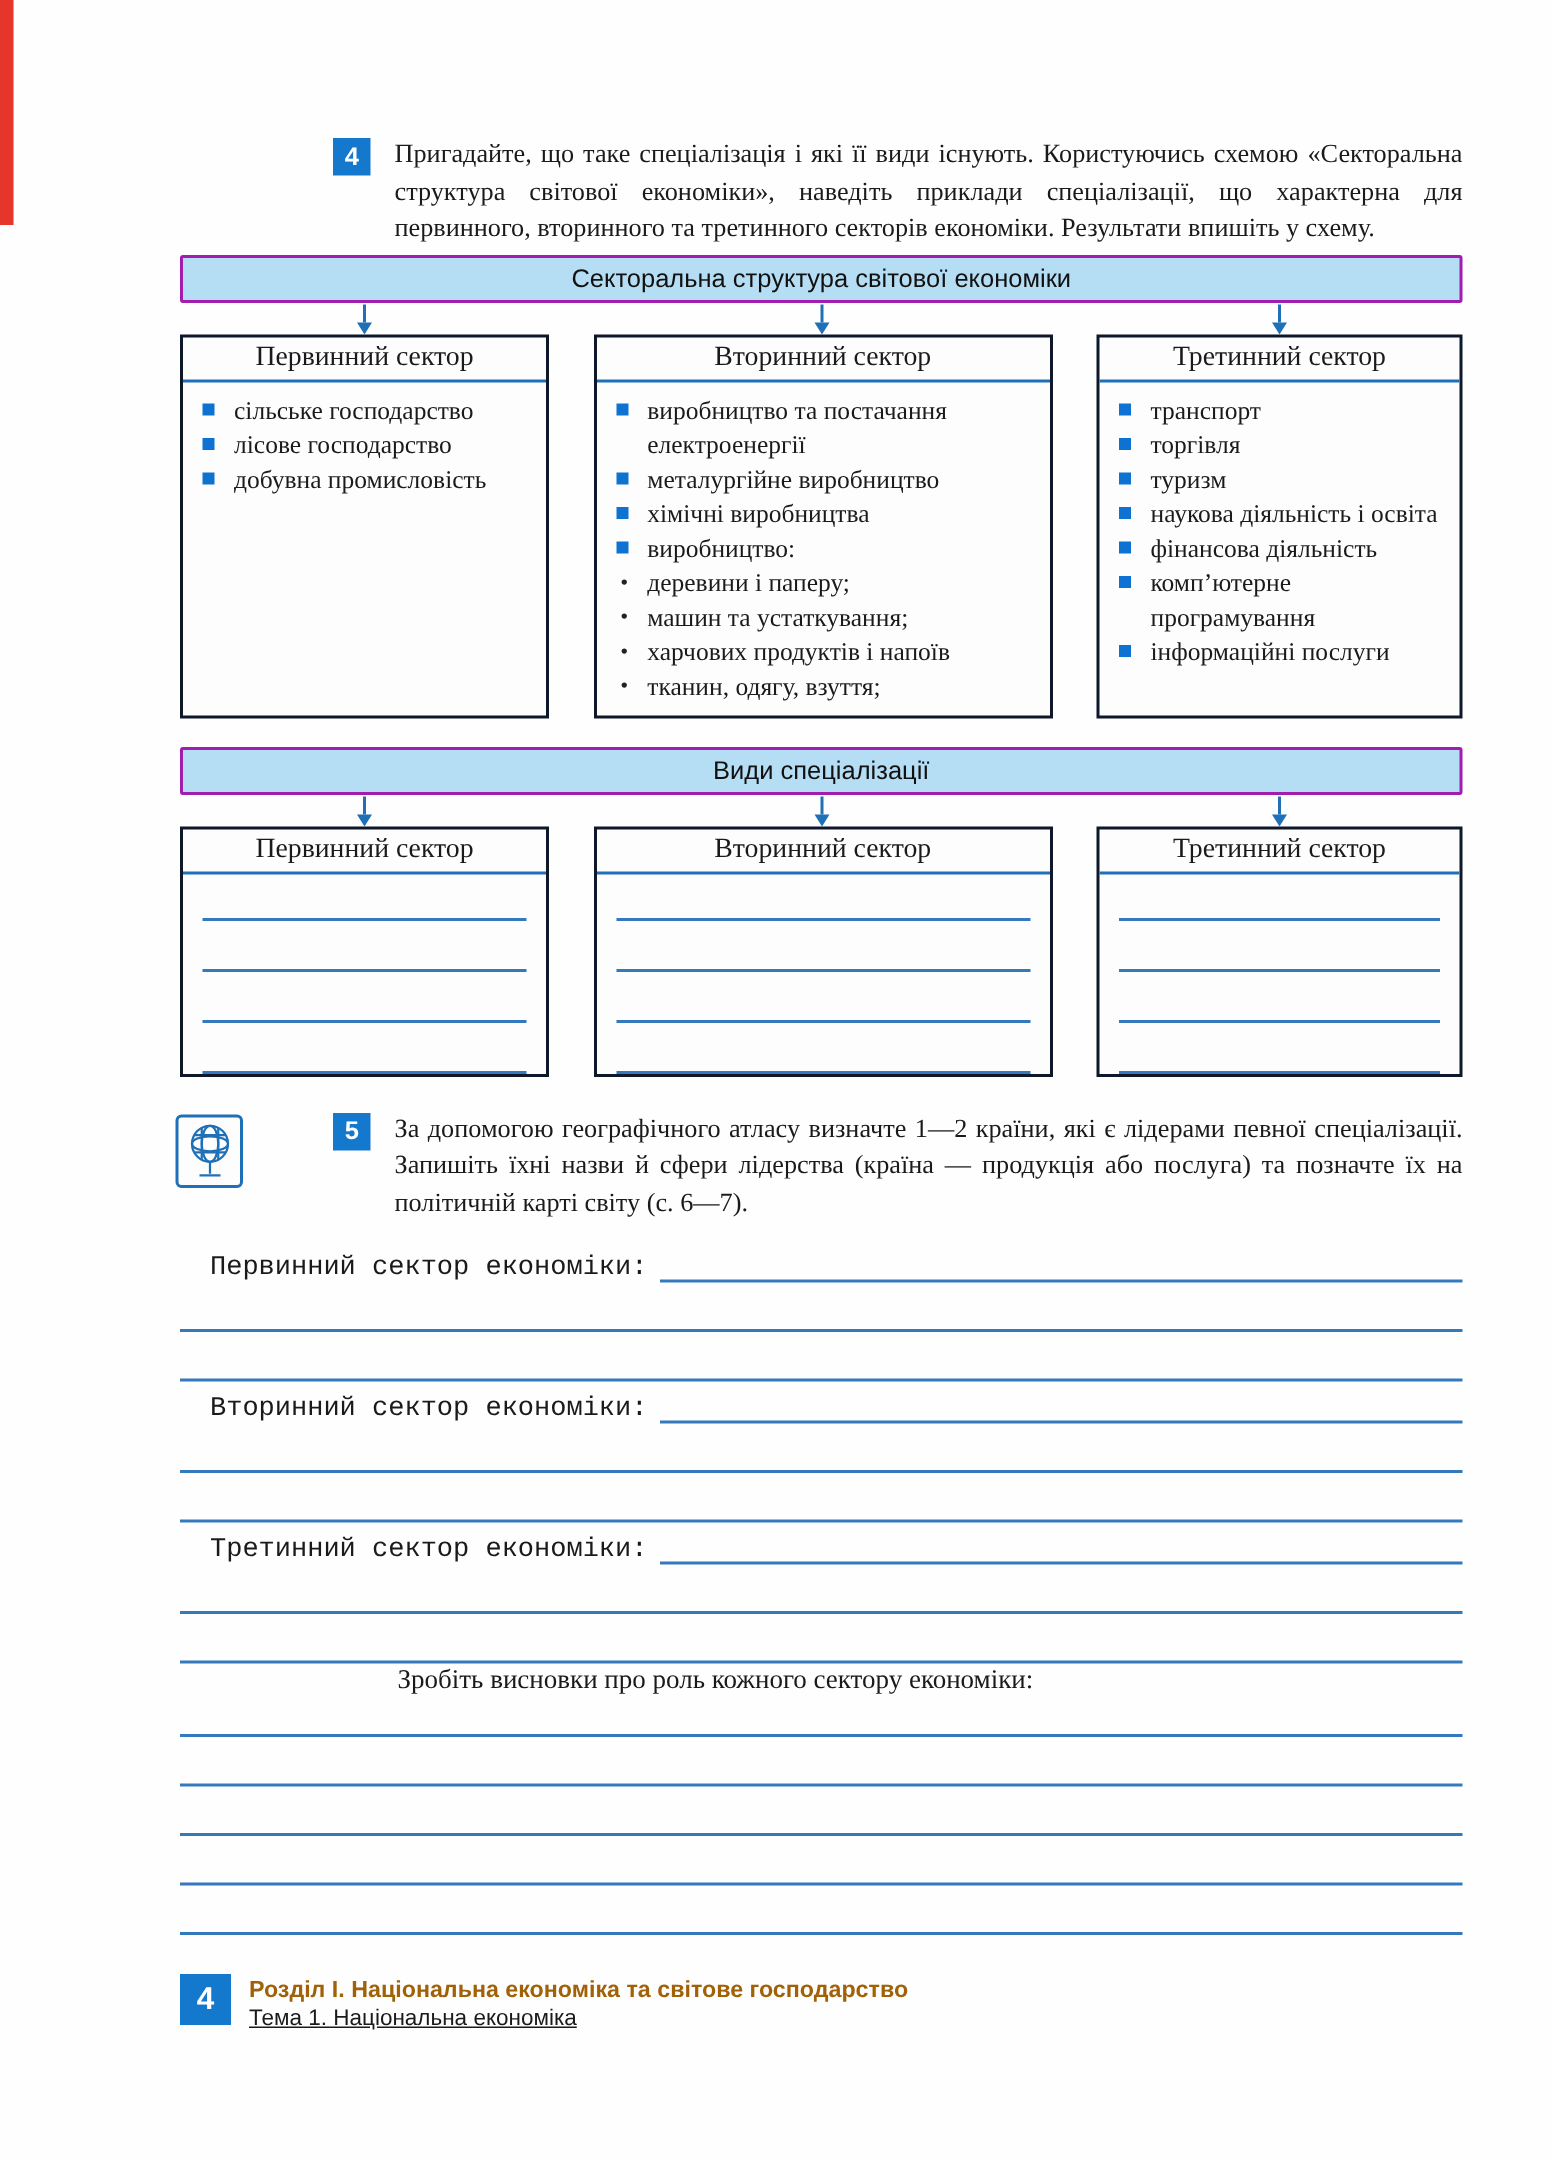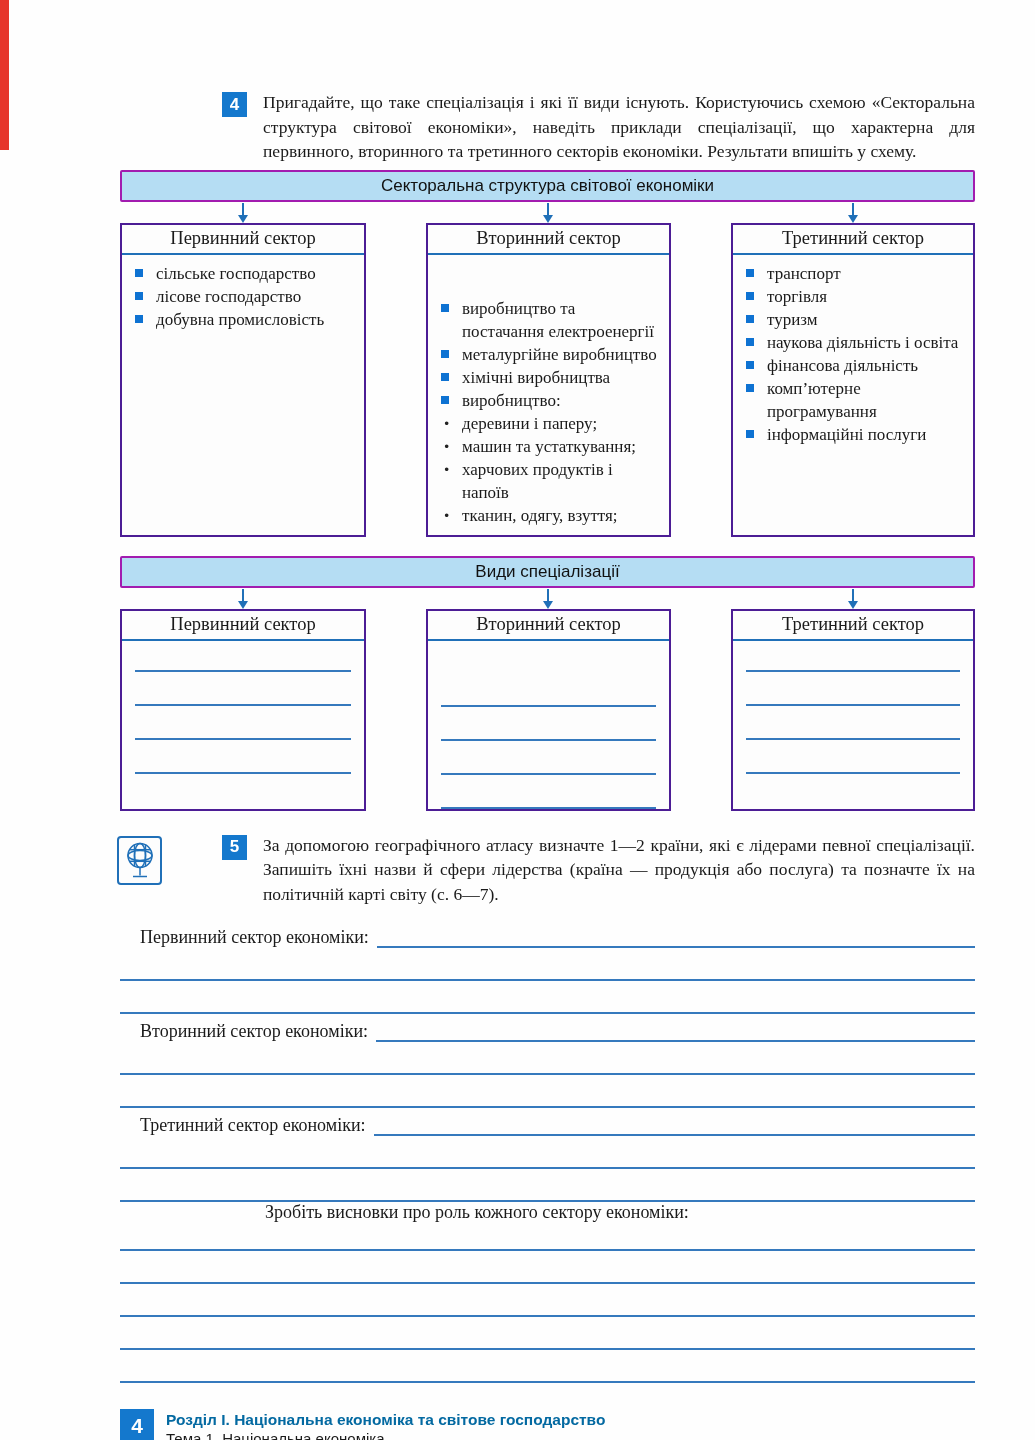--- a/index.html
+++ b/index.html
@@ -43,22 +43,22 @@
     display:flex; align-items:center; justify-content:center;
     font-family:"Liberation Sans",sans-serif; font-size:17px; color:#111;
   }
   .arrow-row { display:flex; justify-content:space-between; height:21px; }
   .arrow-cell { display:flex; justify-content:center; }
   .arrow-cell.c1 { width:246px; } .arrow-cell.c2 { width:306px; } .arrow-cell.c3 { width:245px; }
   .arrow { display:flex; flex-direction:column; align-items:center; padding-top:1px; }
   .arrow .shaft { width:2px; height:12px; background:#2070b8; }
   .arrow .head { width:0; height:0; border-left:5px solid transparent; border-right:5px solid transparent; border-top:8px solid #2070b8; }
   .boxes-row { display:flex; justify-content:space-between; align-items:stretch; }
-  .sector-box { border:2px solid #4c1d95; background:#fdfdfd; display:flex; flex-direction:column; }
-  .sector-box.c1 { width:246px; } .sector-box.c2 { width:245px;gap:35px; } .sector-box.c3 { width:244px; }
+  .sector-box { border:2px solid #0f172a; background:#fdfdfd; display:flex; flex-direction:column; }
+  .sector-box.c1 { width:246px; } .sector-box.c2 { width:306px; } .sector-box.c3 { width:244px; }
   .sector-title {
     border-bottom:2px solid #2070b8; height:30px;
     display:flex; align-items:center; justify-content:center;
     font-size:18.5px;
   }
   .sector-body { padding:7px 8px 8px 10px; flex:1; }
   ul.items { list-style:none; }
   ul.items li { position:relative; padding-left:24px; font-size:17px; line-height:23px; }
   ul.items li.square::before {
     content:""; position:absolute; left:3px; top:7.5px; width:8px; height:8px; background:#0e72d2;
@@ -68,36 +68,36 @@
   }
   .write-body { flex:1; padding:0 13px; }
   .write-line { height:34px; border-bottom:2px solid #3579bd; }
   .write-line.first { height:31px; }
 
   .gap8 { height:6px; } .gap18 { height:19px; } .gap22 { height:22px; } .gap14 { height:14px; }
 
   
   .answer-block { }
   .label-row { display:flex; align-items:flex-end; height:28px; }
-  .answer-label { font-size:18px; white-space:nowrap; padding-left:20px; padding-right:8px; }
+  .answer-label { font-size:18px; white-space:nowrap; padding-left:20px; padding-right:8px;font-family:Liberation Mono, monospace; }
   .inline-line { flex:1; border-bottom:2px solid #3579bd; height:24px; }
   .rule-line { height:33px; border-bottom:2px solid #3579bd; }
   .rule-line.first { height:25px; }
 
   .conclusion-prompt { height:24px; padding-left:145px; font-size:18px; }
 
   
   .footer { display:flex; margin-top:26px; align-items:flex-start; }
   .page-num-box {
     width:34px; height:34px; background:#1478cd; color:#fff;
     font-family:"Liberation Sans",sans-serif; font-weight:bold; font-size:21px;
     display:flex; align-items:center; justify-content:center; margin-right:12px;
   }
   .footer-text { font-family:"Liberation Sans",sans-serif; padding-top:1px; }
-  .footer-section { color:#0369a1; font-weight:bold; font-size:15.5px; line-height:19px; }
+  .footer-section { color:#a16207; font-weight:bold; font-size:15.5px; line-height:19px; }
   .footer-topic { color:#1a1a1a; font-size:15px; line-height:19px;text-decoration:underline; }
 </style>
 </head>
 <body>
 
 <div class="page">
   <div class="red-tab"></div>
 
   <div class="content">
     <div class="top-pad"></div>

